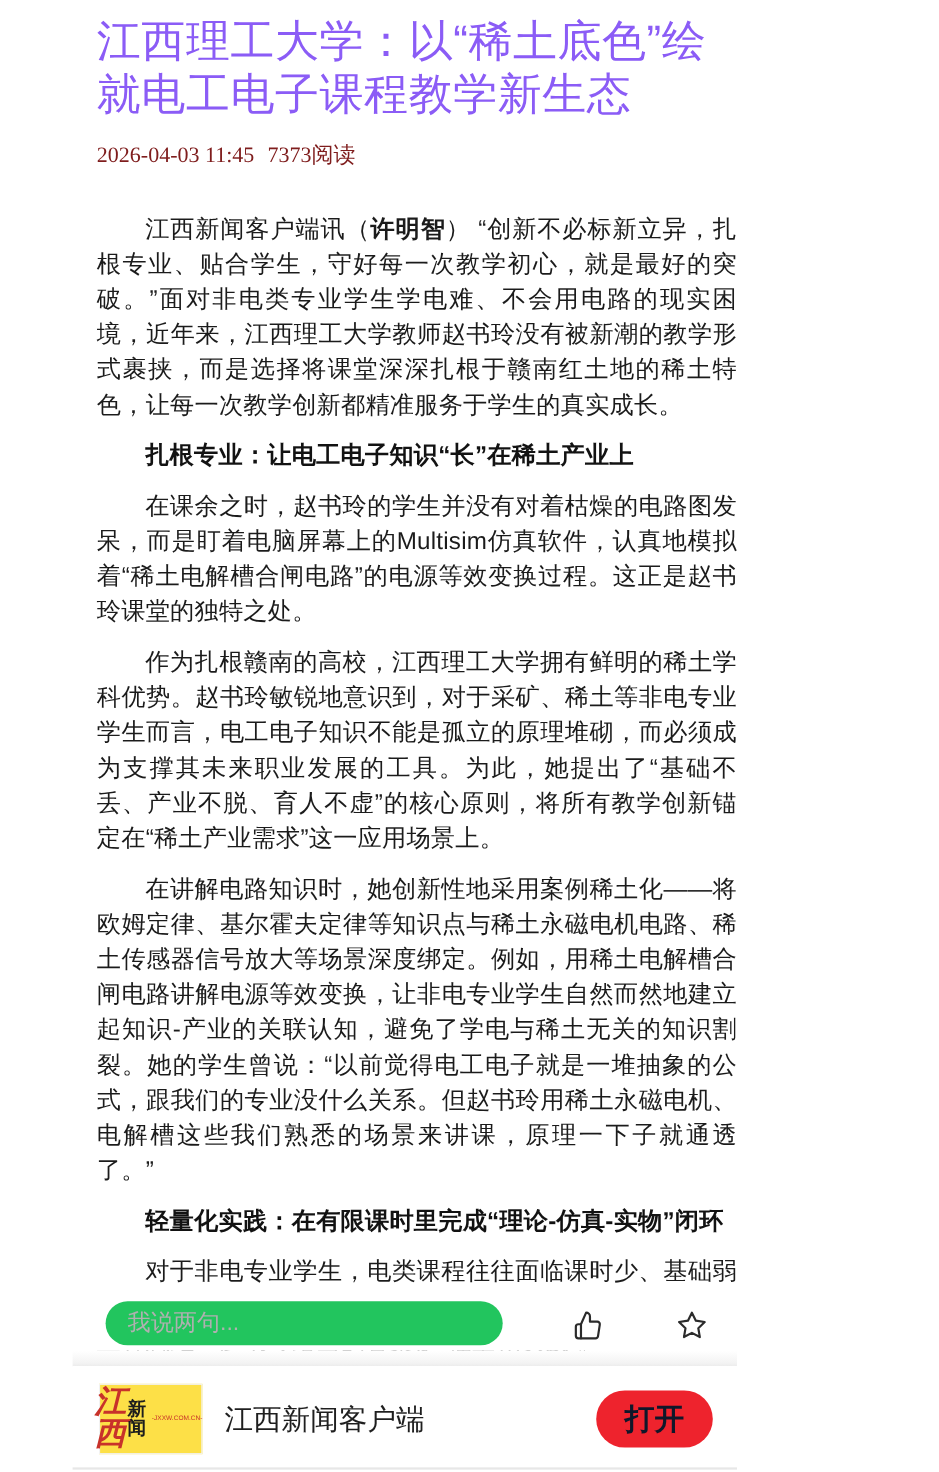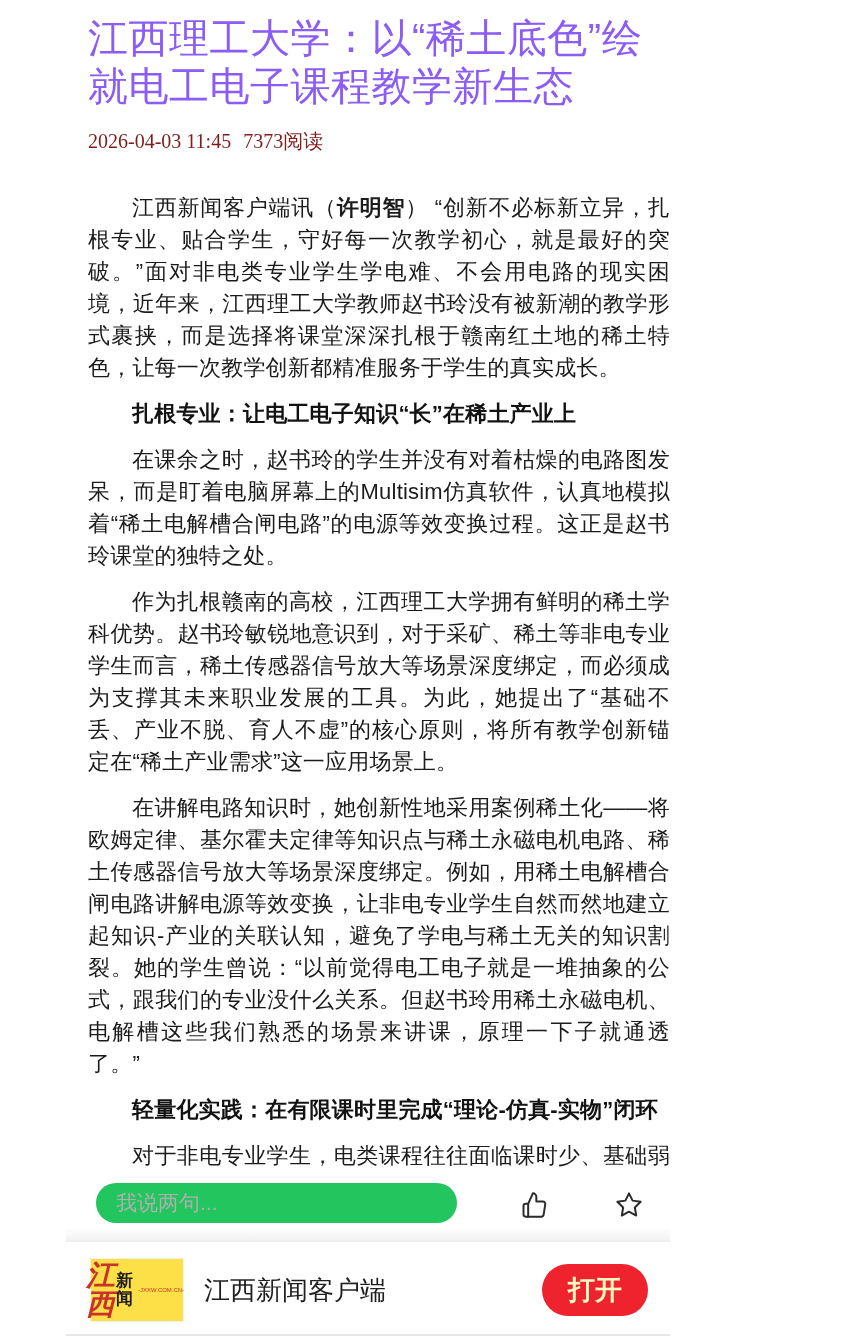--- a/index.html
+++ b/index.html
@@ -80,21 +80,21 @@
     font-size: 29px; line-height: 29px; font-weight: 700; font-style: italic;
     color: #c8322a; letter-spacing: -2px;
   }
   .logo-right { display: flex; flex-direction: row; align-items: center; margin-left: 3px; }
   .logo-black { font-size: 17px; line-height: 18px; font-weight: 700; color: #1d1d1d; letter-spacing: 1px; }
   .logo-sub { font-size: 7px; line-height: 8px; color: #c8322a; transform: scale(0.85); white-space: nowrap; }
   .app-name { margin-left: 20px; font-size: 26px; color: #1f1f1f; }
   .open-btn {
     margin-left: auto; margin-right: 22px;
     width: 106px; height: 52px; border: none; border-radius: 26px;
-    background: #ee232d; color: #fef9c3; font-size: 27px; font-weight: 700;
+    background: #ee232d; color: #0f172a; font-size: 27px; font-weight: 700;
     display: flex; align-items: center; justify-content: center; cursor: pointer;
     font-family: "Liberation Sans", sans-serif;
   }
   .bottom-line {
     position: absolute; bottom: 2px; left: 0; width: 604px; height: 2px;
     background: #e7e7e7;
   }
 </style>
 </head>
 <body>
@@ -107,21 +107,21 @@
 
       <div class="article-meta">
         <span class="datetime">2026-04-03 11:45</span><span class="reads">7373阅读</span>
       </div>
 
       <div class="body">
         <p class="lead"><span>江西新闻客户端讯（</span><b>许明智</b><span>） “创新不必标新立异，扎根专业、贴合学生，守好每一次教学初心，就是最好的突破。”面对非电类专业学生学电难、不会用电路的现实困境，近年来，江西理工大学教师赵书玲没有被新潮的教学形式裹挟，而是选择将课堂深深扎根于赣南红土地的稀土特色，让每一次教学创新都精准服务于学生的真实成长。</span></p>
 
         <h2>扎根专业：让电工电子知识“长”在稀土产业上</h2>
         <p>在课余之时，赵书玲的学生并没有对着枯燥的电路图发呆，而是盯着电脑屏幕上的Multisim仿真软件，认真地模拟着“稀土电解槽合闸电路”的电源等效变换过程。这正是赵书玲课堂的独特之处。</p>
-        <p>作为扎根赣南的高校，江西理工大学拥有鲜明的稀土学科优势。赵书玲敏锐地意识到，对于采矿、稀土等非电专业学生而言，稀土传感器信号放大等场景深度绑定，而必须成为支撑其未来职业发展的工具。为此，她提出了“基础不丢、产业不脱、育人不虚”的核心原则，将所有教学创新锚定在“稀土产业需求”这一应用场景上。</p>
+        <p>作为扎根赣南的高校，江西理工大学拥有鲜明的稀土学科优势。赵书玲敏锐地意识到，对于采矿、稀土等非电专业学生而言，电工电子知识不能是孤立的原理堆砌，而必须成为支撑其未来职业发展的工具。为此，她提出了“基础不丢、产业不脱、育人不虚”的核心原则，将所有教学创新锚定在“稀土产业需求”这一应用场景上。</p>
         <p>在讲解电路知识时，她创新性地采用案例稀土化——将欧姆定律、基尔霍夫定律等知识点与稀土永磁电机电路、稀土传感器信号放大等场景深度绑定。例如，用稀土电解槽合闸电路讲解电源等效变换，让非电专业学生自然而然地建立起知识-产业的关联认知，避免了学电与稀土无关的知识割裂。她的学生曾说：“以前觉得电工电子就是一堆抽象的公式，跟我们的专业没什么关系。但赵书玲用稀土永磁电机、电解槽这些我们熟悉的场景来讲课，原理一下子就通透了。”</p>
 
         <h2>轻量化实践：在有限课时里完成“理论-仿真-实物”闭环</h2>
         <p>对于非电专业学生，电类课程往往面临课时少、基础弱的矛盾。如何在有限的32学时内，既要夯实理论，又要培养工程思维？赵书玲给出的答案是“轻量化实践”。</p>
         <p>她注意到，传统的大型综合实践项目虽然锻炼技能力强，但耗时较长，难以在有限课时内全面铺开。</p>
       </div>
     </div>
 
     <div class="overlay">
 

